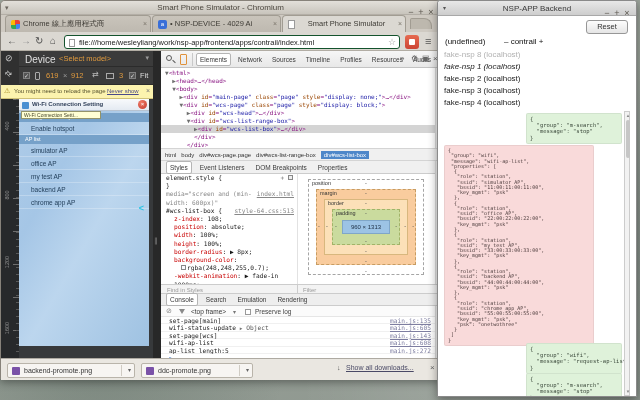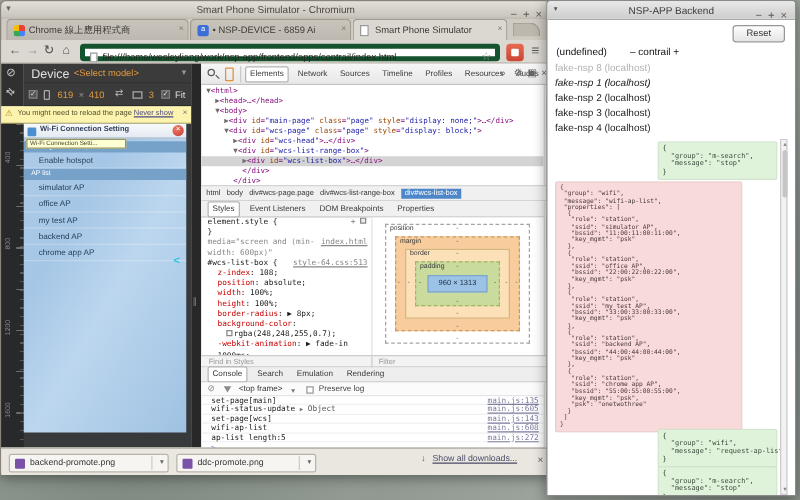--- a/index.html
+++ b/index.html
@@ -15,26 +15,26 @@
       linear-gradient(160deg,#a3aaa1,#8d968e);}
   
   #cwin{left:0;top:0;width:441px;height:379px;background:#cfcac2;border:1px solid #87827a;
     border-radius:5px 5px 0 0;box-shadow:0 3px 10px rgba(0,0,0,.4);}
   #ctitle{left:0;top:0;width:100%;height:14px;background:linear-gradient(#e3e0da,#c8c4bc);
     border-radius:4px 4px 0 0;border-bottom:1px solid #b3aea6;}
   #ctitle .t{width:100%;text-align:center;font-size:8px;color:#4c473f;line-height:14px;}
   .wbtn{font-size:9px;color:#5c574f;line-height:13px;width:10px;text-align:center;display:inline-block;cursor:default;}
   .tab{top:14px;height:17px;background:linear-gradient(#c9c4bb,#beb9b0);border:1px solid #a19c92;border-bottom:none;
     border-radius:4px 4px 0 0;overflow:hidden;}
-  .tab.active{background:#dbd8d2;z-index:3;}
+  .tab.active{background:#dbd8d2;z-index:3;text-align:center;}
   .tab .lbl{font-size:7.5px;color:#3d3a34;line-height:16px;white-space:nowrap;overflow:hidden;}
   .tab .x{font-size:7px;color:#7b766c;line-height:16px;}
   #ctoolbar{left:0;top:31px;width:441px;height:19px;background:#dbd8d2;border-bottom:1px solid #b2ada4;}
   .navic{font-size:10px;color:#4c4c4c;line-height:18px;}
-  #urlbox{left:63px;top:3px;width:336px;height:14px;background:#fff;border:4px solid #14532d;border-radius:3px;}
+  #urlbox{left:63px;top:3px;width:336px;height:14px;background:#fff;border:1px solid #14532d;border-radius:3px;}
   #urlbox input{border:none;outline:none;width:288px;font-size:7.5px;color:#222;height:11px;padding:0;background:transparent;}
   
   #iconcol{left:0;top:50px;width:18px;height:34px;background:#303030;}
   #devbar{left:18px;top:50px;width:134px;height:16px;background:#3b3b3b;border-bottom:1px solid #2b2b2b;}
   #dimsbar{left:18px;top:66px;width:134px;height:18px;background:#3b3b3b;border-bottom:1px solid #2b2b2b;}
   .amber{color:#e09a3e;}
   .cbd{width:7px;height:7px;background:#555;border:1px solid #808080;font-size:6px;line-height:6px;color:#ddd;text-align:center;}
   #warnbar{left:0;top:84px;width:152px;height:14px;background:#fcf3ae;border-bottom:1px solid #cfc178;}
   #viewport{left:0;top:98px;width:152px;height:259px;background:#37393b;}
   #ruler{left:0;top:0;width:18px;height:259px;background:#27292b;
@@ -134,21 +134,21 @@
       </div>
     </div>
 
     <div class="tab abs" style="left:4px;width:146px;">
       <span class="abs" style="left:5px;top:4px;width:9px;height:9px;border-radius:2px;background:conic-gradient(#ea4335 0 25%,#4285f4 0 50%,#34a853 0 75%,#fbbc05 0);"></span>
       <span class="lbl abs" style="left:17px;right:12px;">Chrome 線上應用程式商</span>
       <span class="x abs" style="right:3px;">×</span>
     </div>
     <div class="tab abs" style="left:151px;width:129px;">
       <span class="abs" style="left:5px;top:4px;width:9px;height:9px;border-radius:2px;background:#3a6fd8;color:#fff;font-size:6px;line-height:9px;text-align:center;">a</span>
-      <span class="lbl abs" style="left:17px;right:12px;">• NSP-DEVICE - 6859 Ai</span>
+      <span class="lbl abs" style="left:17px;right:12px;">• NSP-DEVICE - 4029 Ai</span>
       <span class="x abs" style="right:3px;">×</span>
     </div>
     <div class="tab active abs" style="left:281px;width:124px;">
       <span class="abs" style="left:5px;top:4px;width:7px;height:9px;background:#fff;border:1px solid #9a9a9a;"></span>
       <span class="lbl abs" style="left:17px;right:12px;">Smart Phone Simulator</span>
       <span class="x abs" style="right:3px;">×</span>
     </div>
     <div class="abs" style="left:409px;top:17px;width:22px;height:11px;background:#bdb8ae;border:1px solid #a19c92;border-bottom:none;border-radius:2px 8px 0 0;"></div>
 
     <div id="ctoolbar" class="abs">
@@ -174,21 +174,21 @@
     <div id="devbar" class="abs">
       <span class="abs" style="left:6px;top:3px;font-size:10px;color:#e0e0e0;">Device</span>
       <span class="abs amber" style="left:40px;top:3px;font-size:7.5px;">&lt;Select model&gt;</span>
       <span class="abs" style="right:4px;top:3px;font-size:7px;color:#999;">▾</span>
     </div>
     <div id="dimsbar" class="abs">
       <span class="cbd abs" style="left:4px;top:5px;">✓</span>
       <span class="abs" style="left:16px;top:5px;width:5px;height:8px;border:1px solid #aaa;border-radius:1px;"></span>
       <span class="abs amber" style="left:27px;top:4px;font-size:7.5px;">619</span>
       <span class="abs" style="left:44px;top:4px;font-size:7.5px;color:#999;">×</span>
-      <span class="abs amber" style="left:52px;top:4px;font-size:7.5px;">410</span>
+      <span class="abs amber" style="left:52px;top:4px;font-size:7.5px;">912</span>
       <span class="abs" style="left:73px;top:3px;font-size:8px;color:#bbb;">⇄</span>
       <span class="abs" style="left:87px;top:6px;width:8px;height:6px;border:1px solid #aaa;"></span>
       <span class="abs amber" style="left:100px;top:4px;font-size:7.5px;">3</span>
       <span class="cbd abs" style="left:110px;top:5px;">✓</span>
       <span class="abs" style="left:121px;top:4px;font-size:7.5px;color:#ddd;">Fit</span>
     </div>
     <div id="warnbar" class="abs">
       <span class="abs" style="left:3px;top:2px;font-size:7px;color:#a08418;">⚠</span>
       <span class="abs" style="left:13px;top:3px;width:92px;font-size:6px;color:#55512e;white-space:nowrap;overflow:hidden;">You might need to reload the page fo</span>
       <span class="abs" style="left:106px;top:3px;font-size:6px;color:#4a4a8a;text-decoration:underline;">Never show</span>

